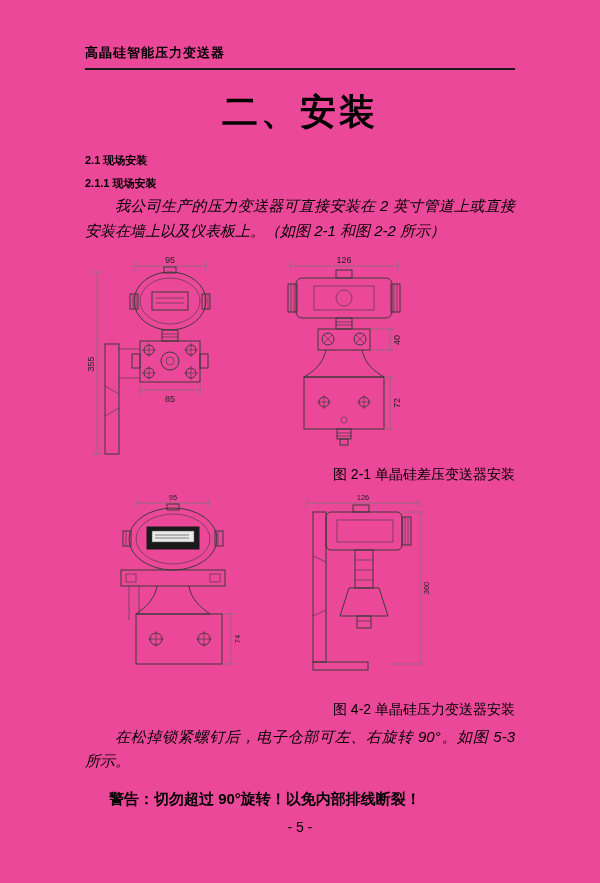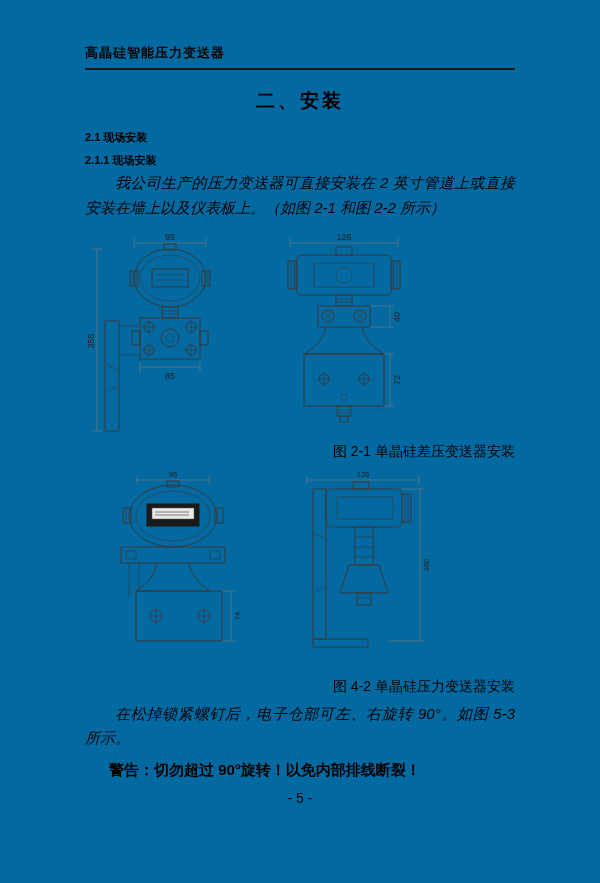--- a/index.html
+++ b/index.html
@@ -1,29 +1,29 @@
 <!DOCTYPE html>
 <html><head>
 <meta charset="utf-8">
 <style>
   * { margin:0; padding:0; box-sizing:border-box; }
   html,body { background:#ffffff; }
   .page {
-    width:600px; height:883px; background:#0369a1; position:relative;
+    width:600px; height:883px; background:#ec4899; position:relative;
     font-family:"Liberation Sans", sans-serif; color:#000;
     padding:44px 85px 0 85px; overflow:hidden;
   }
   .doc-header { font-size:13px; font-weight:bold; letter-spacing:1px; }
   .header-rule { height:2px; background:#1a1a1a; margin-top:6px; }
-  .doc-title { text-align:center; font-size:19px; font-weight:bold; margin:18px 0 16px; letter-spacing:3px; }
+  .doc-title { text-align:center; font-size:36px; font-weight:bold; margin:18px 0 16px; letter-spacing:3px; }
   .sec { font-size:11px; font-weight:bold; margin:8px 0 3px; }
   .body-p { font-size:15px; line-height:1.65; text-indent:2em; text-align:justify;font-style:italic; }
   .fig-row { display:flex; justify-content:flex-start; align-items:flex-start; gap:26px; margin-top:10px; }
   .fig-caption { text-align:right; font-size:14px; margin:2px 0 6px; }
-  .warning { font-size:15px; font-weight:bold; margin-top:10px; padding-left:1.6em; }
+  .warning { font-size:15px; font-weight:bold; margin-top:16px; padding-left:1.6em; }
   .page-number { text-align:center; font-size:14px; margin-top:10px; }
 
   svg { display:block; }
   .ln   { stroke:#3a3a3a; fill:none; stroke-width:1; }
   .lnt  { stroke:#3a3a3a; fill:none; stroke-width:0.6; }
   .dk   { fill:#1a1a1a; stroke:#1a1a1a; }
   .lcd  { fill:#e9e9e9; stroke:#555; stroke-width:0.5; }
   .dim-l { stroke:#777; stroke-width:0.7; fill:none; }
   .dim-t { fill:#222; font-size:9px; font-family:"Liberation Sans",sans-serif; }
   .dim-ts { fill:#222; font-size:7.5px; font-family:"Liberation Sans",sans-serif; }

